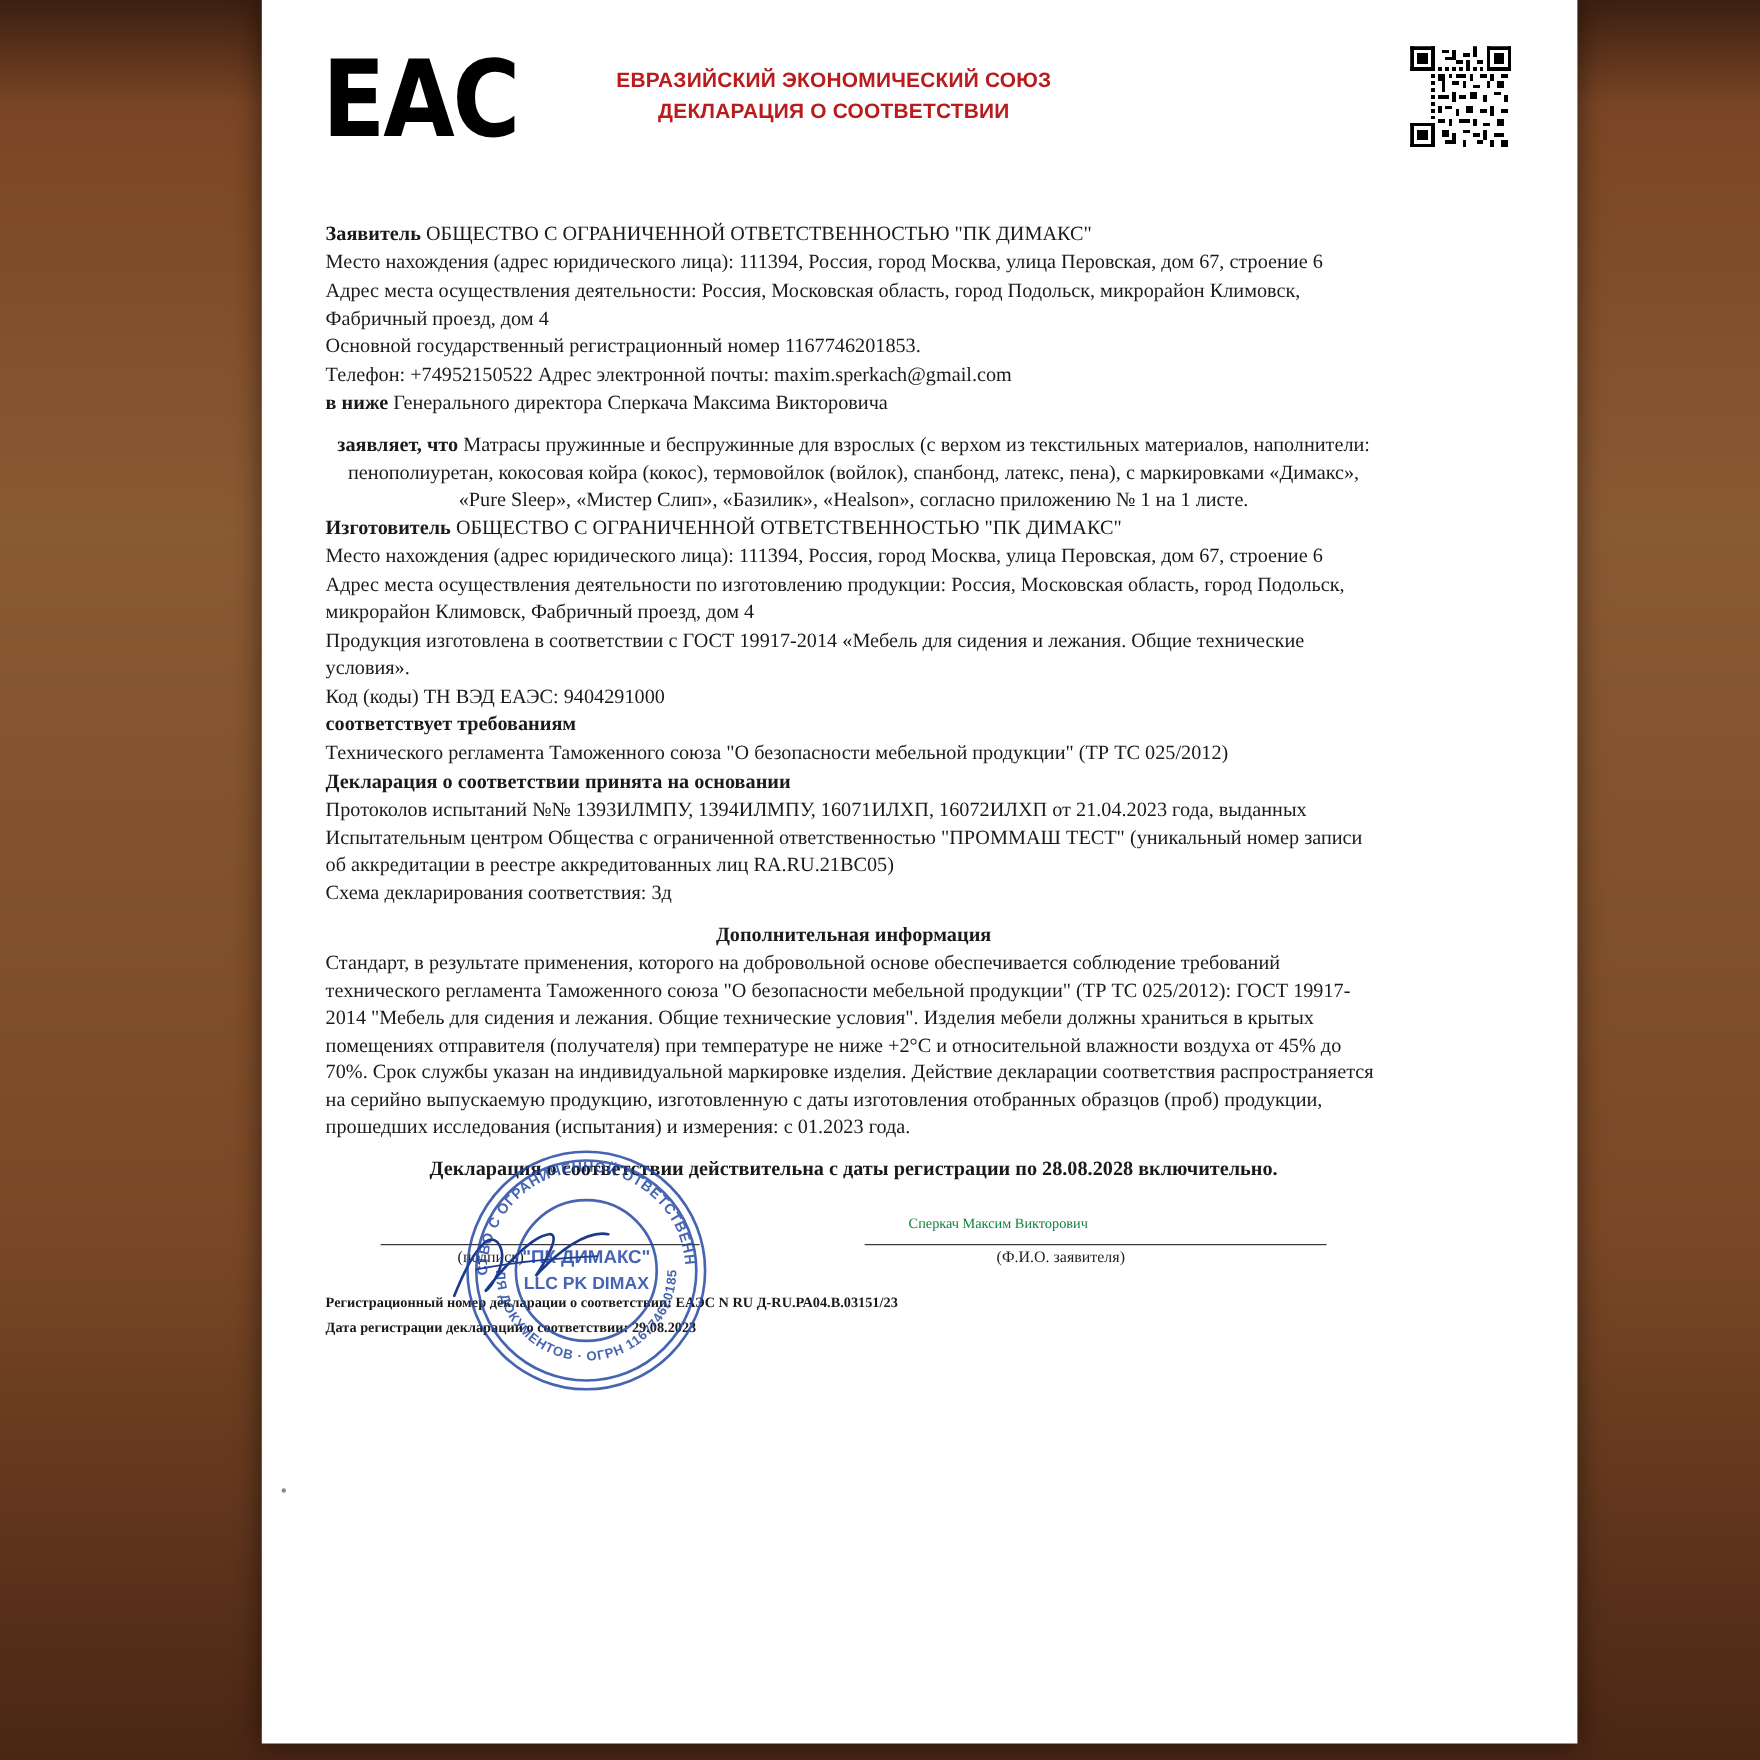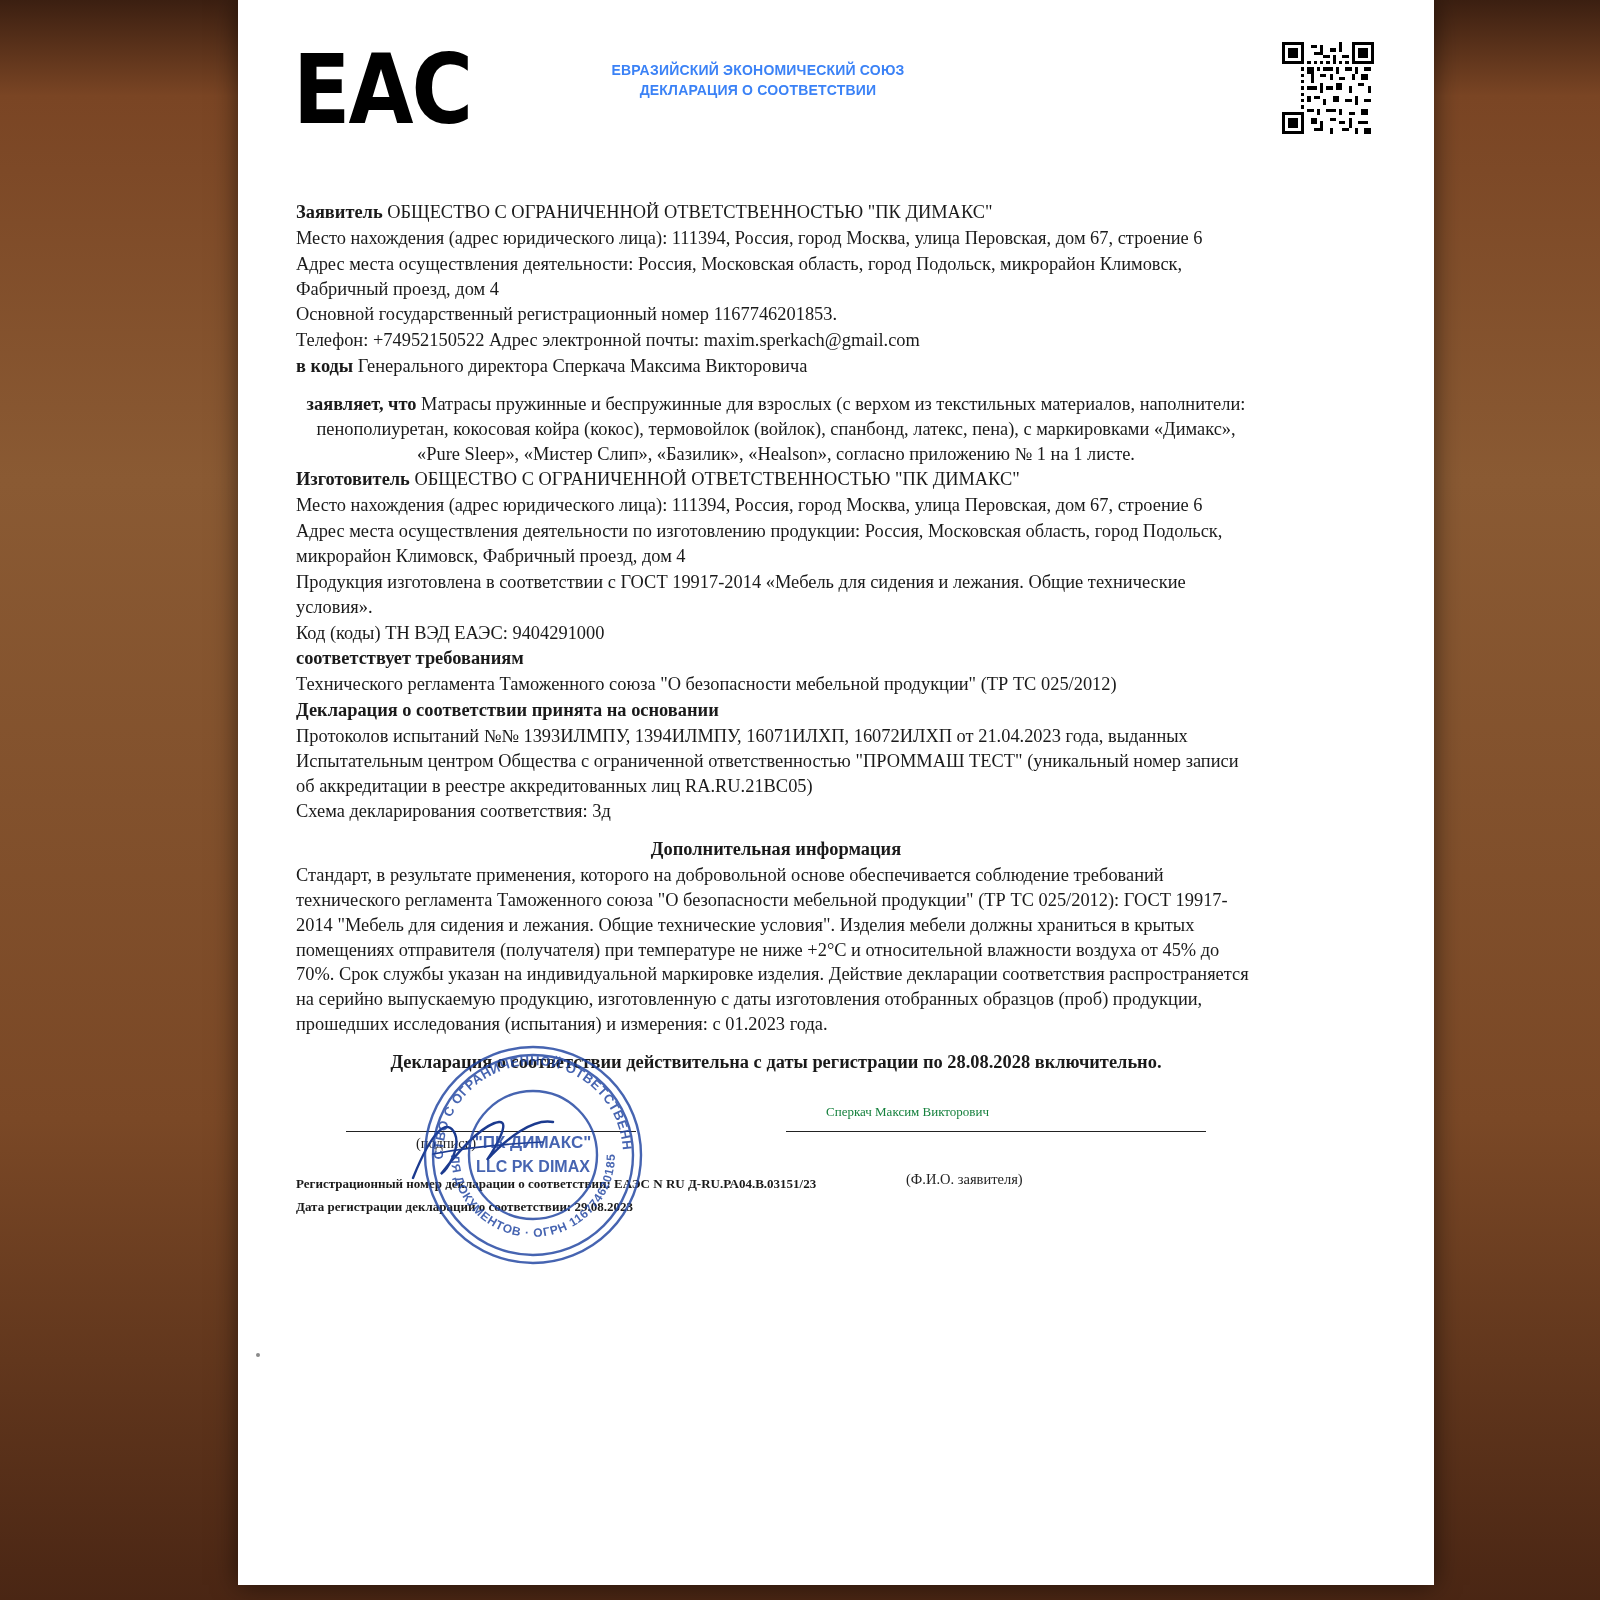--- a/index.html
+++ b/index.html
@@ -54,24 +54,24 @@
     transform: scaleY(1.15);
   }
   .header-title {
     position: absolute;
     left: 200px;
     top: 60px;
     width: 640px;
     text-align: center;
     font-family: "Liberation Sans", sans-serif;
     font-weight: 700;
-    font-size: 14px;
+    font-size: 19px;
     line-height: 1.45;
     letter-spacing: 0.2px;
-    color: #3b82f6;
+    color: #b91c1c;
   }
   .qr {
     position: absolute;
     right: 60px;
     top: 42px;
     width: 92px;
     height: 92px;
   }
 
   
@@ -127,21 +127,20 @@
     top: 2px;
     font-size: 13px;
     color: #15803d;
   }
   .sig-cap-right {
     position: absolute;
     left: 610px;
     top: 33px;
     font-size: 14.5px;
     color: #222;
-    margin-top: 36px;
   }
 
   .footer-line {
     font-weight: 700;
     font-size: 13px;
     margin-top: 10px;
   }
   .footer-line.second { margin-top: 6px; }
 
   
@@ -288,21 +287,21 @@
 
       <p class="para">
         <span class="b">Заявитель</span>
         <span>ОБЩЕСТВО С ОГРАНИЧЕННОЙ ОТВЕТСТВЕННОСТЬЮ "ПК ДИМАКС"</span>
       </p>
       <p class="para">Место нахождения (адрес юридического лица): 111394, Россия, город Москва, улица Перовская, дом 67, строение 6</p>
       <p class="para">Адрес места осуществления деятельности: Россия, Московская область, город Подольск, микрорайон Климовск, Фабричный проезд, дом 4</p>
       <p class="para">Основной государственный регистрационный номер 1167746201853.</p>
       <p class="para">Телефон: +74952150522 Адрес электронной почты: maxim.sperkach@gmail.com</p>
       <p class="para">
-        <span class="b">в коды</span>
+        <span class="b">в ниже</span>
         <span>Генерального директора Сперкача Максима Викторовича</span>
       </p>
 
       <p class="para gap-before">
         <span class="b">заявляет, что</span>
         <span>Матрасы пружинные и беспружинные для взрослых (с верхом из текстильных материалов, наполнители: пенополиуретан, кокосовая койра (кокос), термовойлок (войлок), спанбонд, латекс, пена), с маркировками «Димакс», «Pure Sleep», «Мистер Слип», «Базилик», «Healson», согласно приложению № 1 на 1 листе.</span>
       </p>
 
       <p class="para">
         <span class="b">Изготовитель</span>

